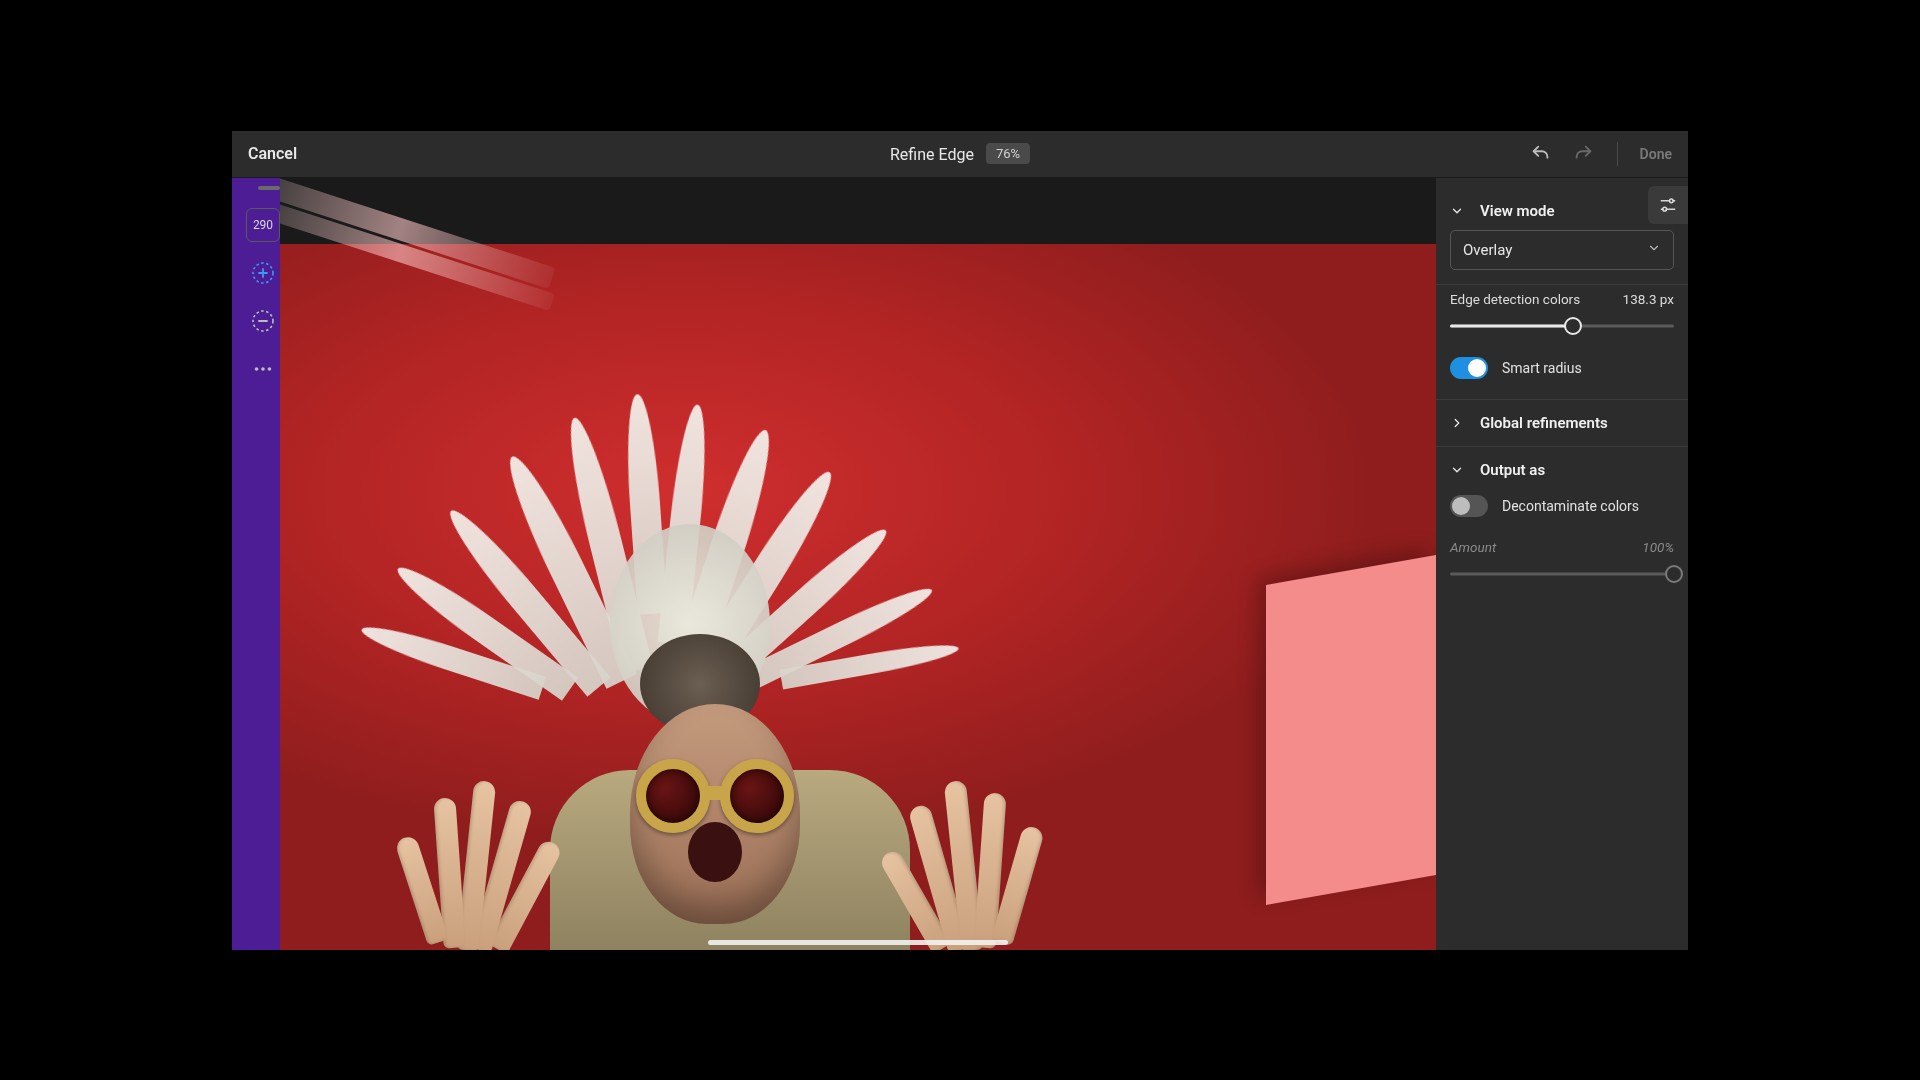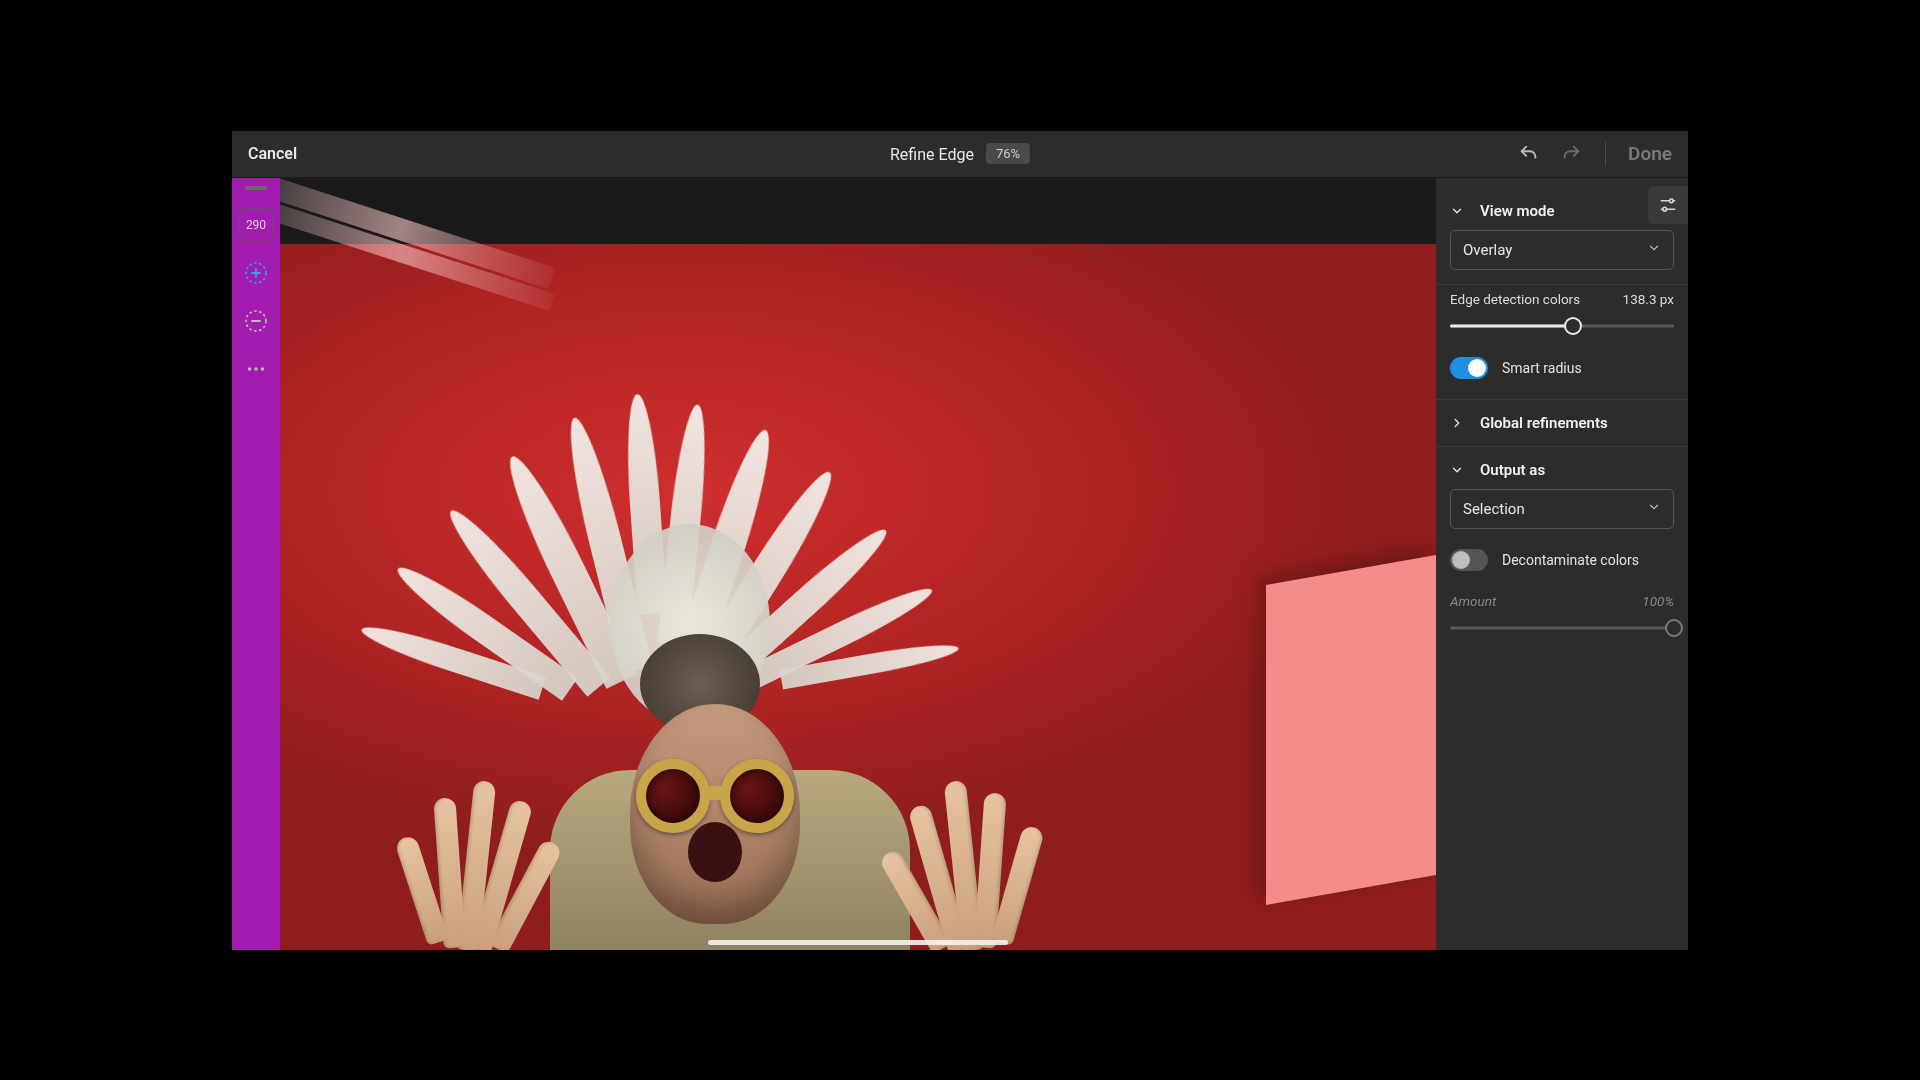--- a/index.html
+++ b/index.html
@@ -9,27 +9,27 @@
   
   .top-bar { height: 47px; background: #2c2c2c; display: flex; align-items: center; padding: 0 16px; border-bottom: 1px solid #1a1a1a; position: relative; }
   .cancel-btn { color: #e8e8e8; font-size: 16px; font-weight: 600; cursor: pointer; }
   .title-group { position: absolute; left: 50%; transform: translateX(-50%); display: flex; align-items: flex-end; gap: 12px; }
   .title-text { color: #e8e8e8; font-size: 16px; }
   .zoom-badge { background: #4a4a4a; color: #d0d0d0; font-size: 13px; padding: 3px 10px; border-radius: 4px; }
   .right-actions { margin-left: auto; display: flex; align-items: center; gap: 18px; }
   .icon-btn { width: 24px; height: 24px; display:flex; align-items:center; justify-content:center; color:#bcbcbc; cursor:pointer;}
   .icon-btn.disabled { color:#6a6a6a; }
   .divider-v { width:1px; height:24px; background:#4a4a4a; margin:0 4px;}
-  .done-btn { color:#7a7a7a; font-size:19px; font-weight:600; }
+  .done-btn { color:#7a7a7a; font-size:14px; font-weight:600; }
 
   
   .main-row { flex:1; display:flex; overflow:hidden; }
 
   
-  .left-toolbar { width:48px; background:#a21caf; display:flex; flex-direction:column; align-items:center; padding-top:8px; gap:14px; }
+  .left-toolbar { width:48px; background:#4c1d95; display:flex; flex-direction:column; align-items:flex-end; padding-top:8px; gap:14px; }
   .grip { width:22px; height:4px; background:#6a6a6a; border-radius:2px; margin-bottom:4px;}
   .brush-chip { width:34px; height:34px; border:1px solid #5a5a5a; border-radius:6px; display:flex; align-items:center; justify-content:center; color:#d8d8d8; font-size:12px; cursor:pointer;}
   .tool-btn { width:34px; height:34px; display:flex; align-items:center; justify-content:center; cursor:pointer; border-radius:6px;}
   .tool-btn.active svg circle.ring { stroke:#3a9bf5; }
   .tool-btn svg { overflow:visible; }
 
   
   .canvas-area { flex:1; background:#1a1a1a; position:relative; overflow:hidden;}
   .canvas-bg { position:absolute; left:0; top:66px; right:0; bottom:0; background: radial-gradient(ellipse 60% 50% at 35% 35%, #cf2e2e 0%, #b22424 55%, #8f1d1d 100%); }
   .door { position:absolute; right:0; bottom:60px; width:170px; height:320px; background:#f48c8c; transform:skewY(-10deg); box-shadow: -8px -8px 20px rgba(0,0,0,0.25);}
@@ -229,26 +229,20 @@
         <div class="hr"></div>
 
         <div class="section-header">
           <span class="chev">
               <svg width="14" height="14" viewBox="0 0 24 24">
                 <path d="M6 9l6 6 6-6" stroke="#e8e8e8" stroke-width="2.2" fill="none" stroke-linecap="round" stroke-linejoin="round"></path>
               </svg>
             </span>
           <span>Output as</span>
         </div>
-        <div class="select-box">
-          <span>Selection</span>
-          <span><svg width="14" height="14" viewBox="0 0 24 24">
-                <path d="M6 9l6 6 6-6" stroke="#bcbcbc" stroke-width="2" fill="none" stroke-linecap="round"></path>
-              </svg></span>
-        </div>
         <div class="toggle-row">
           <div class="toggle off">
               <div class="knob"></div>
             </div>
           <span>Decontaminate colors</span>
         </div>
         <div class="row-label dim">
           <span>Amount</span>
           <span>100%</span>
         </div>

